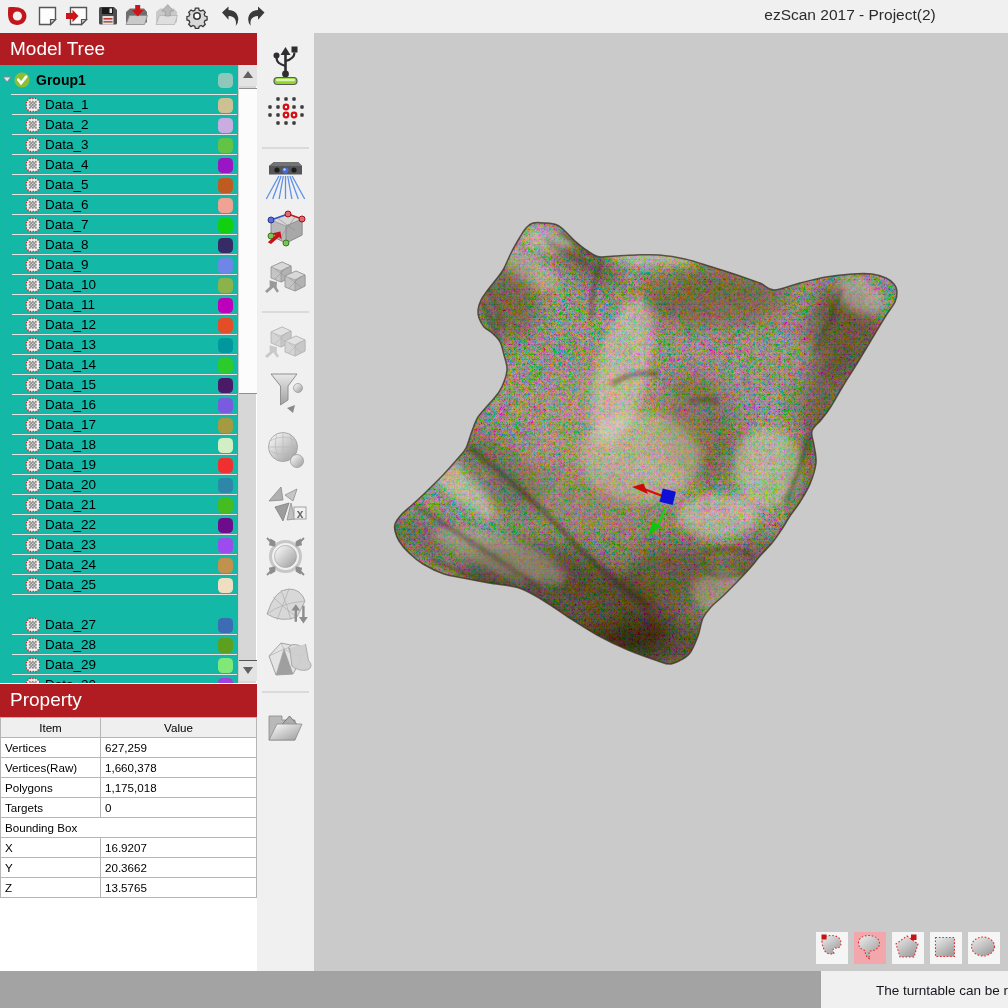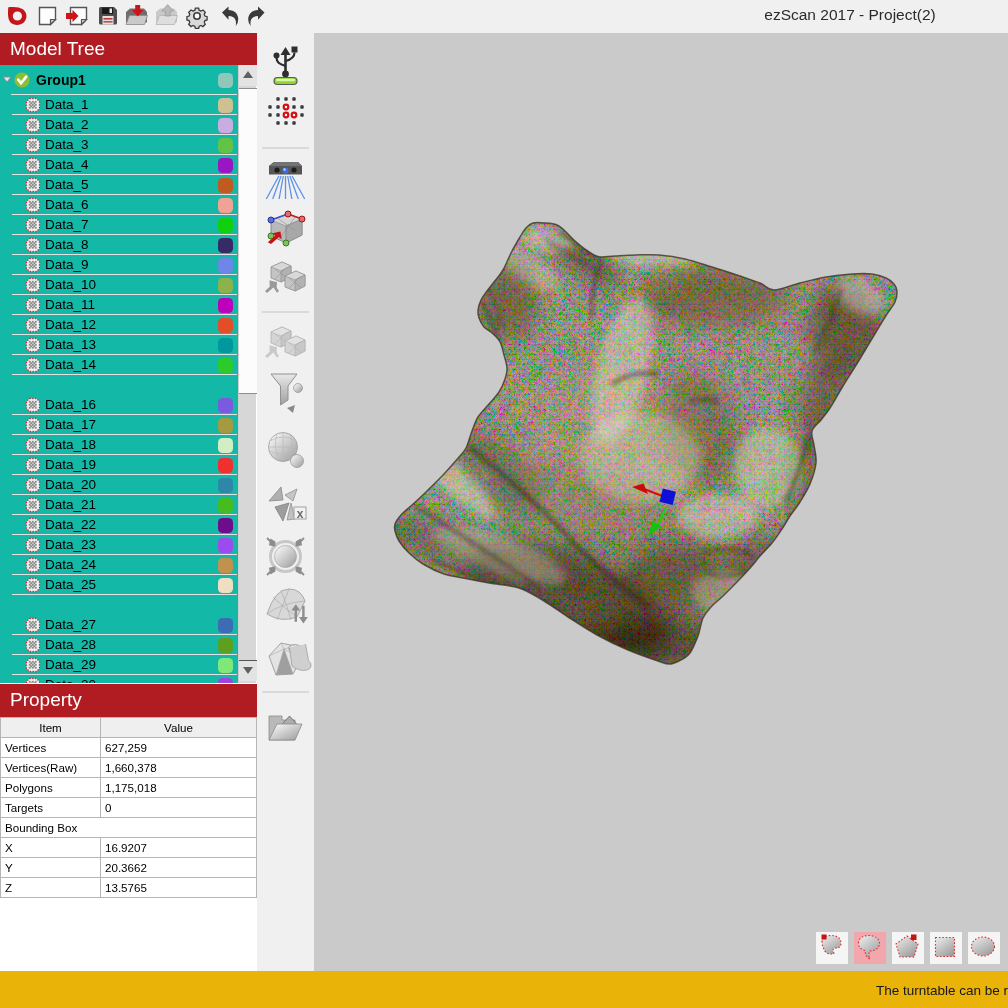--- a/index.html
+++ b/index.html
@@ -34,21 +34,21 @@
 .ptab td{border:1px solid #b5b5b5;height:20px;font-size:11.6px;color:#000;padding:0 0 0 4px;overflow:hidden;white-space:nowrap}
 .ptab .c1{width:100px}
 .ptab tr.phead td{background:#efefef;text-align:center;padding:0}
 
 #midbar{position:absolute;left:257px;top:33px;width:57px;height:938px;background:#f0f0f0}
 
 #vp{position:absolute;left:314px;top:33px;width:694px;height:938px;background:#cacaca}
 .selbtn{position:absolute;top:932px;width:32px;height:32px;background:#f5f5f5}
 .selbtn.on{background:#f2a7ac}
 
-#status{position:absolute;left:0;top:971px;width:1008px;height:37px;background:#eab308}
+#status{position:absolute;left:0;top:971px;width:821px;height:37px;background:#a3a3a3}
 #status span{position:absolute;left:876px;top:12px;font-size:13.5px;color:#16161d;white-space:nowrap}
 </style></head>
 <body>
 <svg width="0" height="0" style="position:absolute">
     <defs>
 <g id="dataicon">
 <path id="hexa" d="M4.5 1.5 L11.5 1.5 L14.5 4.5 L14.5 11.5 L11.5 14.5 L4.5 14.5 L1.5 11.5 L1.5 4.5 Z" fill="#f3f3f3"></path>
 <g fill="#8a8a8a">
 <rect x="3.8" y="3.8" width="1.9" height="1.9"></rect>
           <rect x="6.8" y="3.8" width="1.9" height="1.9"></rect>
@@ -360,20 +360,27 @@
       <span class="dlabel">Data_13</span>
       <span class="sw" style="background:#00989D"></span>
     </div>
 <div class="trow" style="top:290px">
       <svg class="dicon" width="16" height="16" viewBox="0 0 16 16">
         <use href="#dataicon"></use>
       </svg>
       <span class="dlabel">Data_14</span>
       <span class="sw" style="background:#2ACB2A"></span>
     </div>
+<div class="trow" style="top:310px">
+      <svg class="dicon" width="16" height="16" viewBox="0 0 16 16">
+        <use href="#dataicon"></use>
+      </svg>
+      <span class="dlabel">Data_15</span>
+      <span class="sw" style="background:#491A68"></span>
+    </div>
 <div class="trow" style="top:330px">
       <svg class="dicon" width="16" height="16" viewBox="0 0 16 16">
         <use href="#dataicon"></use>
       </svg>
       <span class="dlabel">Data_16</span>
       <span class="sw" style="background:#7A5BE0"></span>
     </div>
 <div class="trow" style="top:350px">
       <svg class="dicon" width="16" height="16" viewBox="0 0 16 16">
         <use href="#dataicon"></use>

